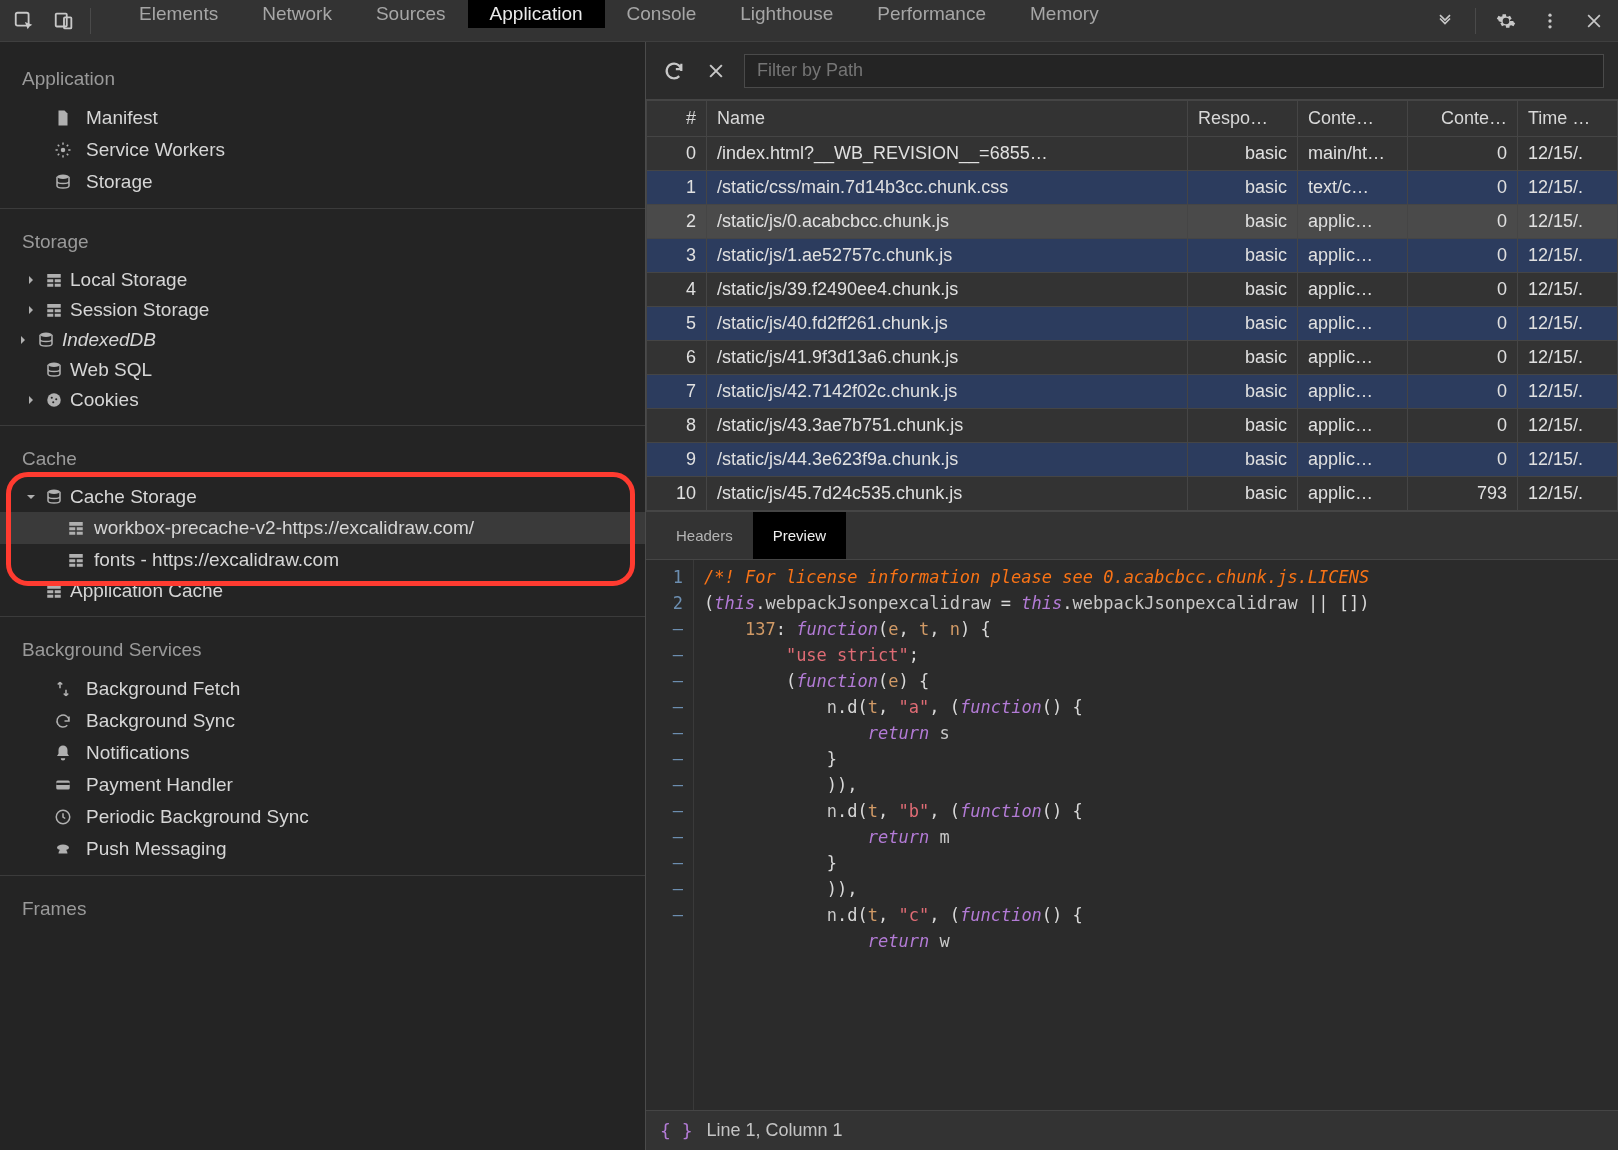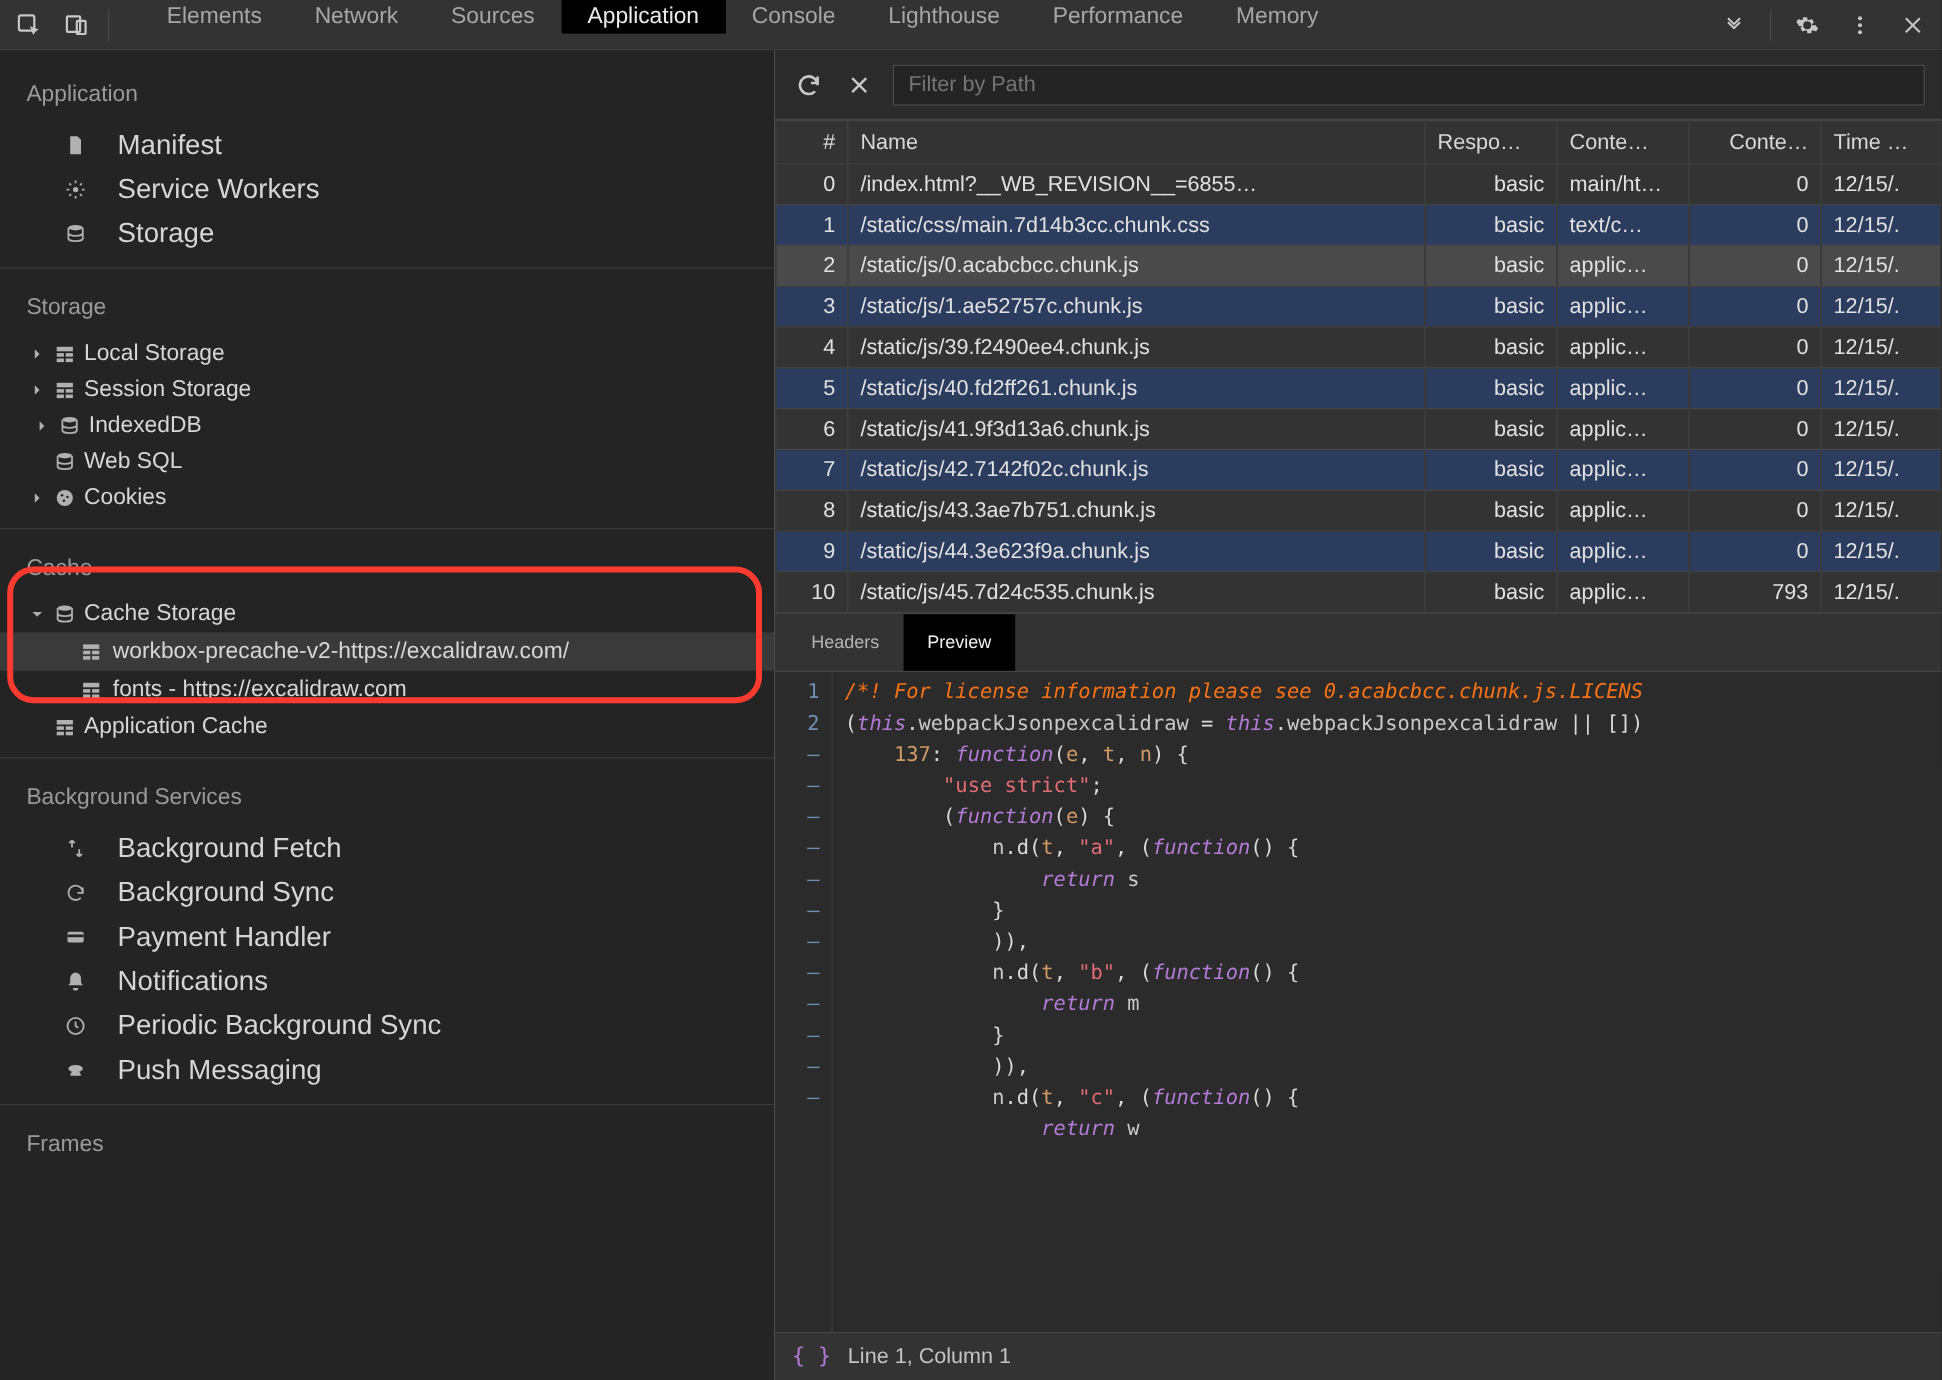--- a/index.html
+++ b/index.html
@@ -72,24 +72,24 @@
     position: relative;
   }
   .side-group-title {
     color: #9a9a9a;
     font-size: 19px;
     padding: 12px 22px 12px 22px;
   }
   .side-item {
     display: flex;
     align-items: center;
-    gap: 24px;
+    gap: 12px;
     padding: 5px 10px 5px 52px;
     color: #d6d6d6;
-    font-size: 23px;
+    font-size: 19px;
     cursor: pointer;
   }
   .side-item .icon {
     width: 22px; height: 22px;
     display: flex; align-items: center; justify-content: center;
     color: #b0b0b0;
   }
   .side-divider {
     height: 1px;
     background: #3b3b3b;
@@ -380,21 +380,21 @@
             <svg viewBox="0 0 24 24" width="18" height="18" fill="currentColor">
               <rect x="3" y="4" width="18" height="5"></rect>
               <rect x="3" y="11" width="8" height="4"></rect>
               <rect x="13" y="11" width="8" height="4"></rect>
               <rect x="3" y="17" width="8" height="4"></rect>
               <rect x="13" y="17" width="8" height="4"></rect>
             </svg>
           </span>
           <span>Session Storage</span>
         </div>
-        <div class="tree-item" style="padding-left: 28px;">
+        <div class="tree-item" style="padding-left: 16px; font-style: italic;">
           <span class="chevron">
             <svg viewBox="0 0 12 12" width="12" height="12" fill="currentColor">
               <path d="M4 2l4 4-4 4z"></path>
             </svg>
           </span>
           <span class="tree-icon">
             <svg viewBox="0 0 24 24" width="18" height="18" fill="currentColor">
               <ellipse cx="12" cy="5" rx="8" ry="3"></ellipse>
               <path d="M4 5v6c0 1.7 3.6 3 8 3s8-1.3 8-3V5M4 11v6c0 1.7 3.6 3 8 3s8-1.3 8-3v-6" fill="none" stroke="currentColor" stroke-width="2"></path>
             </svg>
@@ -498,33 +498,33 @@
           <span class="icon">
             <svg viewBox="0 0 24 24" width="18" height="18" fill="none" stroke="currentColor" stroke-width="2">
               <path d="M20 12a8 8 0 10-2.3 5.6M20 6v6h-6"></path>
             </svg>
           </span>
           <span>Background Sync</span>
         </div>
         <div class="side-item">
           <span class="icon">
             <svg viewBox="0 0 24 24" width="18" height="18" fill="currentColor">
-              <rect x="3" y="6" width="18" height="12" rx="2"></rect>
-              <rect x="3" y="9" width="18" height="3" fill="#242424"></rect>
-            </svg>
-          </span>
-          <span>Payment Handler</span>
+              <path d="M12 2a6 6 0 00-6 6v5l-2 3h16l-2-3V8a6 6 0 00-6-6zM9 19a3 3 0 006 0"></path>
+            </svg>
+          </span>
+          <span>Notifications</span>
         </div>
         <div class="side-item">
           <span class="icon">
             <svg viewBox="0 0 24 24" width="18" height="18" fill="currentColor">
-              <path d="M12 2a6 6 0 00-6 6v5l-2 3h16l-2-3V8a6 6 0 00-6-6zM9 19a3 3 0 006 0"></path>
-            </svg>
-          </span>
-          <span>Notifications</span>
+              <rect x="3" y="6" width="18" height="12" rx="2"></rect>
+              <rect x="3" y="9" width="18" height="3" fill="#242424"></rect>
+            </svg>
+          </span>
+          <span>Payment Handler</span>
         </div>
         <div class="side-item">
           <span class="icon">
             <svg viewBox="0 0 24 24" width="18" height="18" fill="none" stroke="currentColor" stroke-width="2">
               <circle cx="12" cy="12" r="9"></circle>
               <path d="M12 7v5l3 2"></path>
             </svg>
           </span>
           <span>Periodic Background Sync</span>
         </div>

